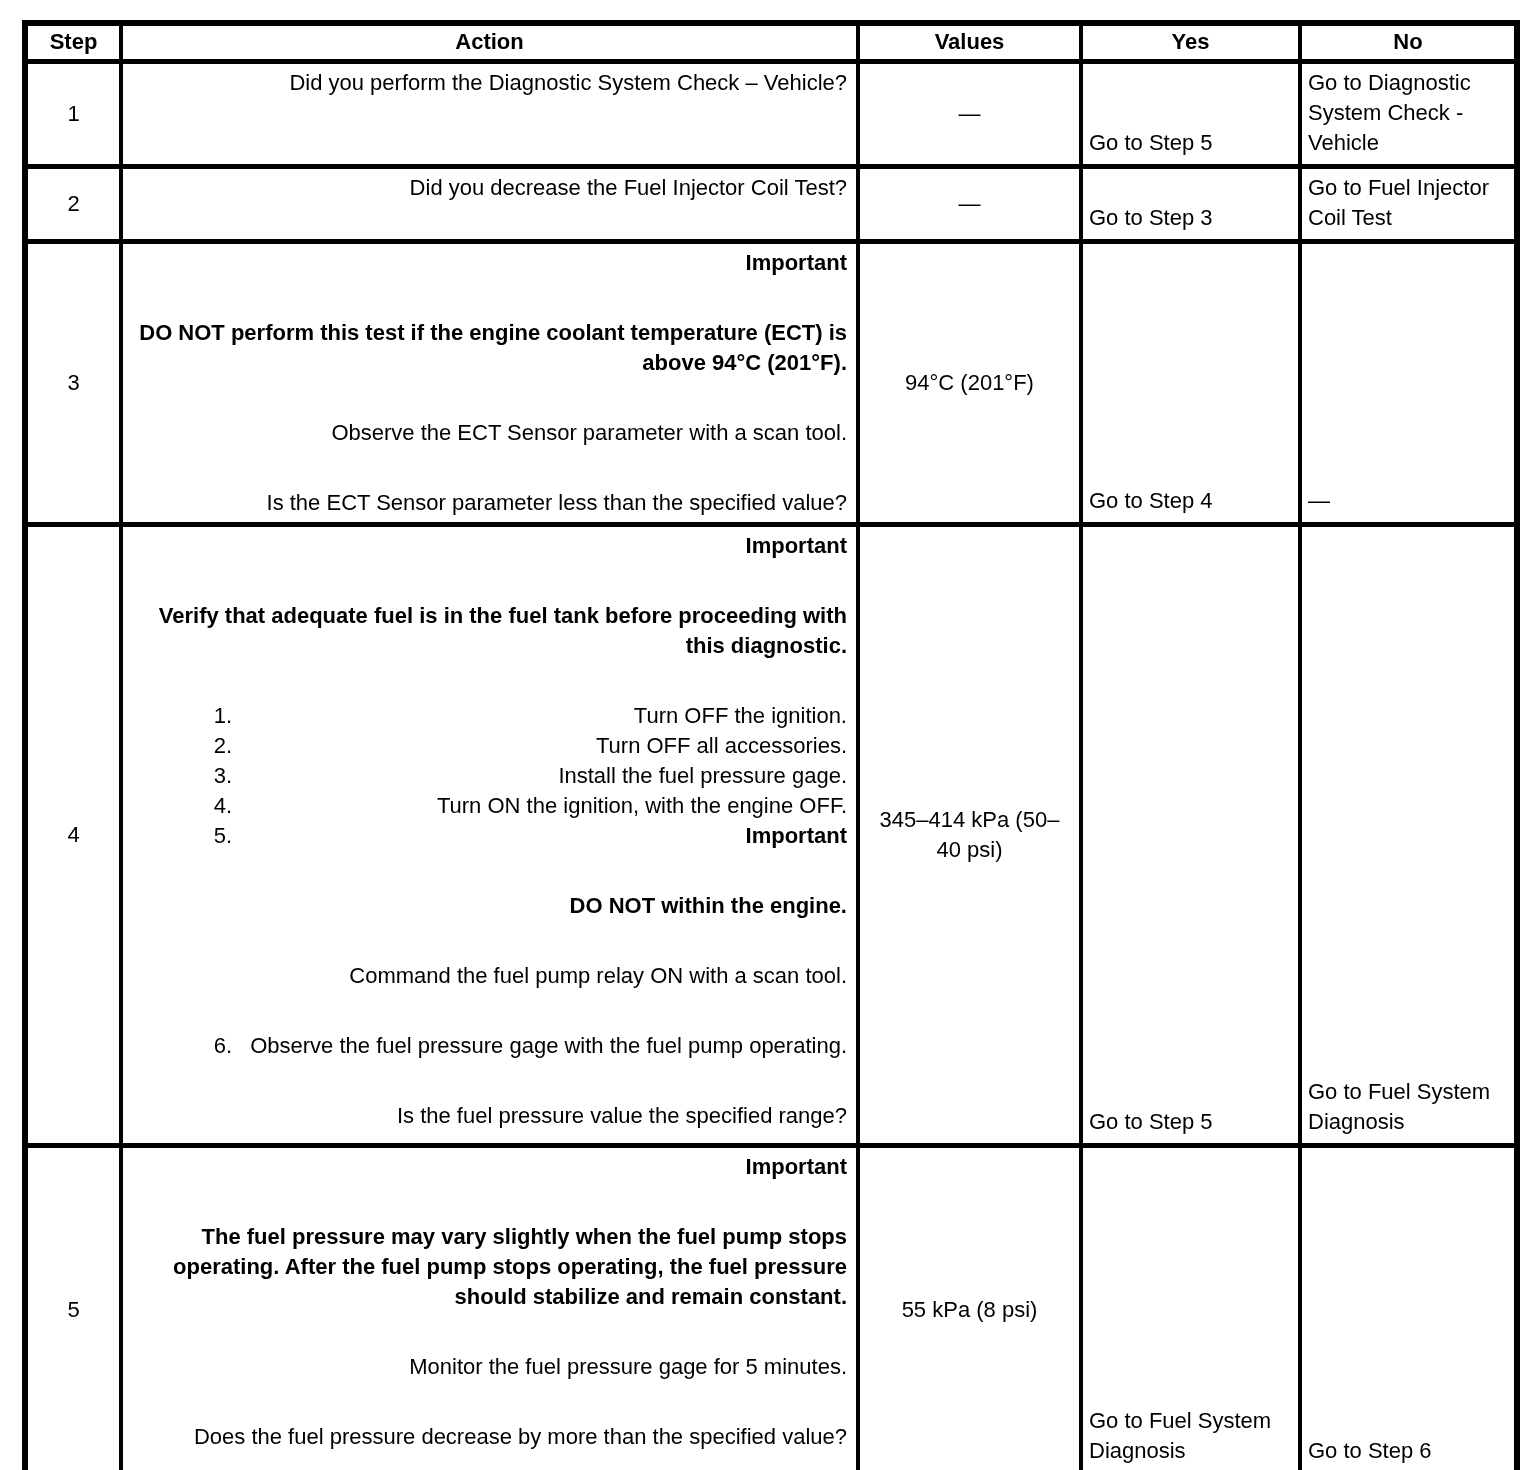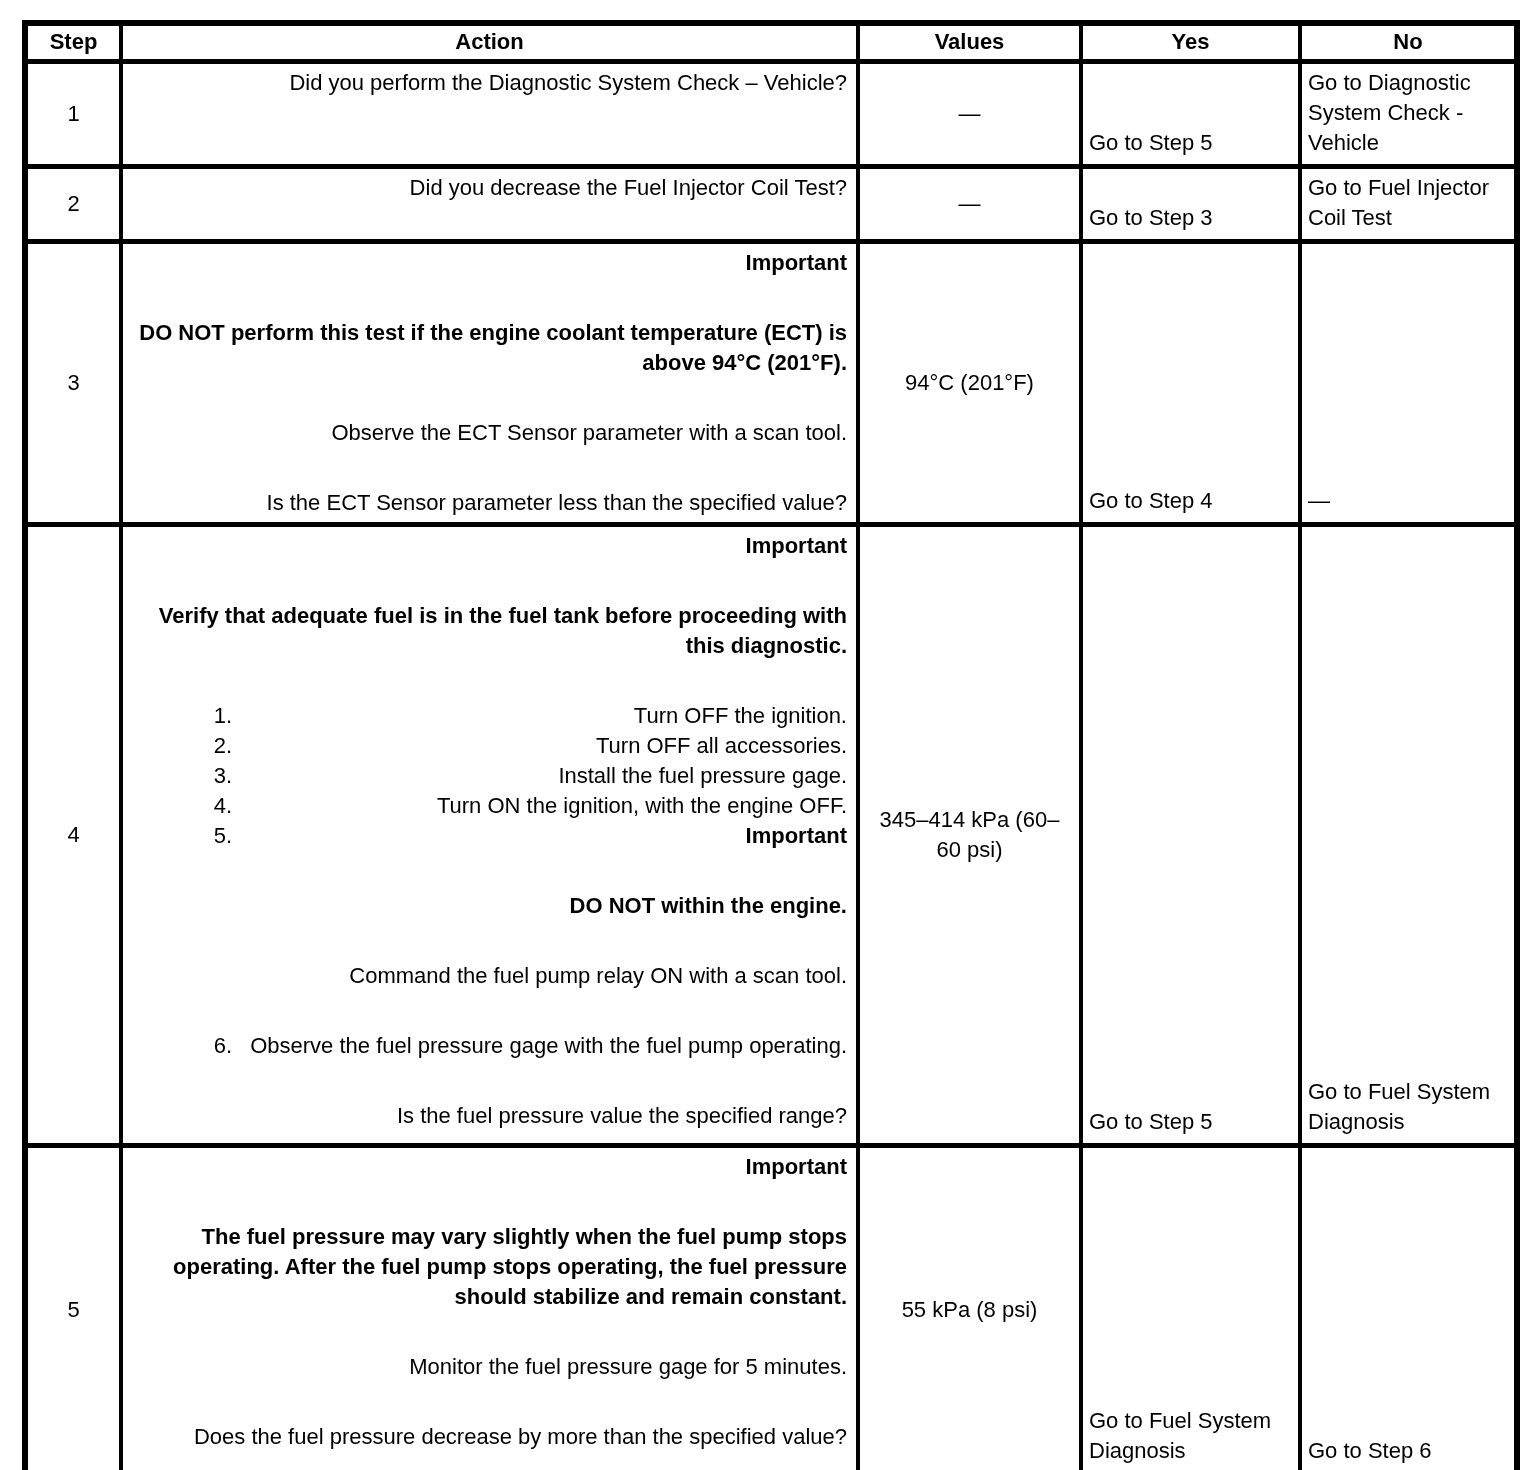--- a/index.html
+++ b/index.html
@@ -138,21 +138,21 @@
               </div>
               <div class="list-item">
                 <span class="li-num">6.</span>
                 <div class="li-body">
                   <div class="para">Observe the fuel pressure gage with the fuel pump operating.</div>
                 </div>
               </div>
             </div>
             <div class="para">Is the fuel pressure value the specified range?</div>
           </td>
-          <td class="vals">345–414 kPa (60–60 psi)</td>
+          <td class="vals">345–414 kPa (50–40 psi)</td>
           <td class="yes">Go to Step 5</td>
           <td class="no">Go to Fuel System Diagnosis</td>
         </tr>
         <tr class="r4">
           <td class="step">5</td>
           <td class="action">
             <div class="para b">Important</div>
             <div class="para b">The fuel pressure may vary slightly when the fuel pump stops operating. After the fuel pump stops operating, the fuel pressure should stabilize and remain constant.</div>
             <div class="para">Monitor the fuel pressure gage for 5 minutes.</div>
             <div class="para">Does the fuel pressure decrease by more than the specified value?</div>

